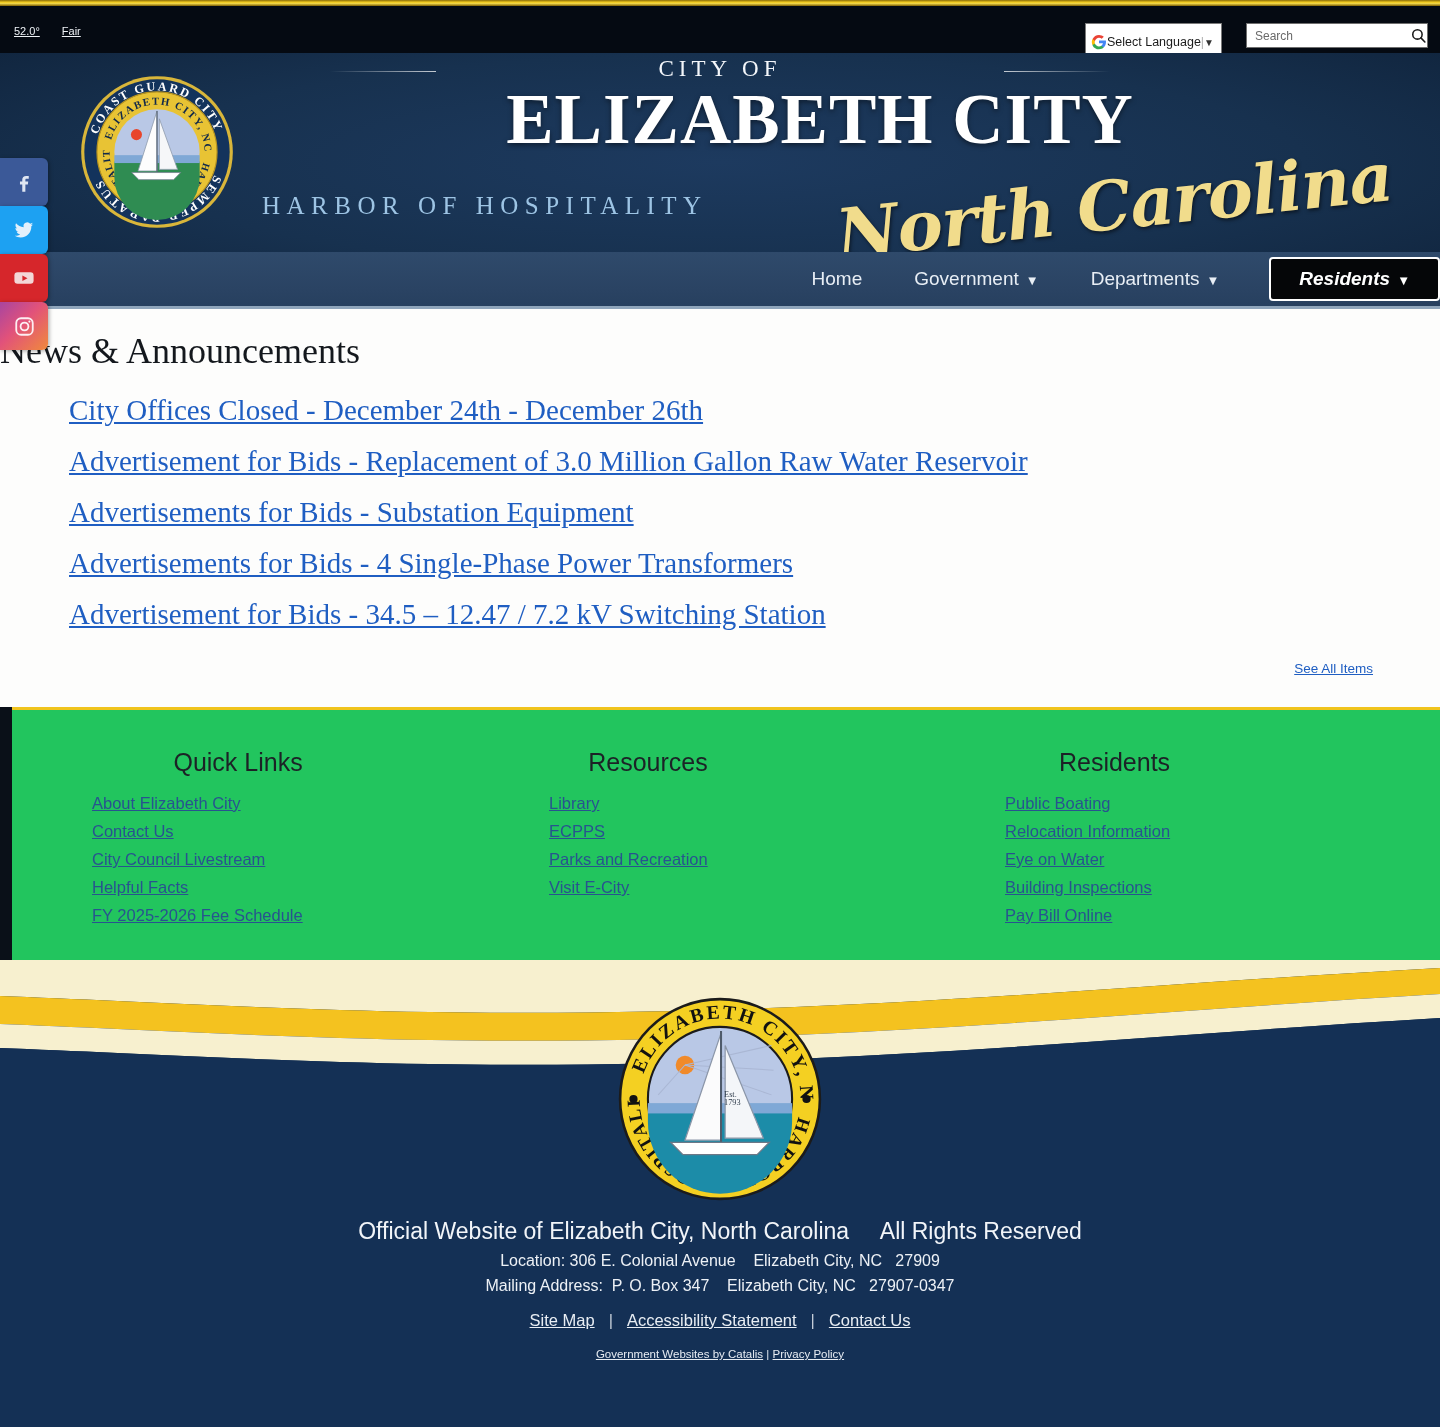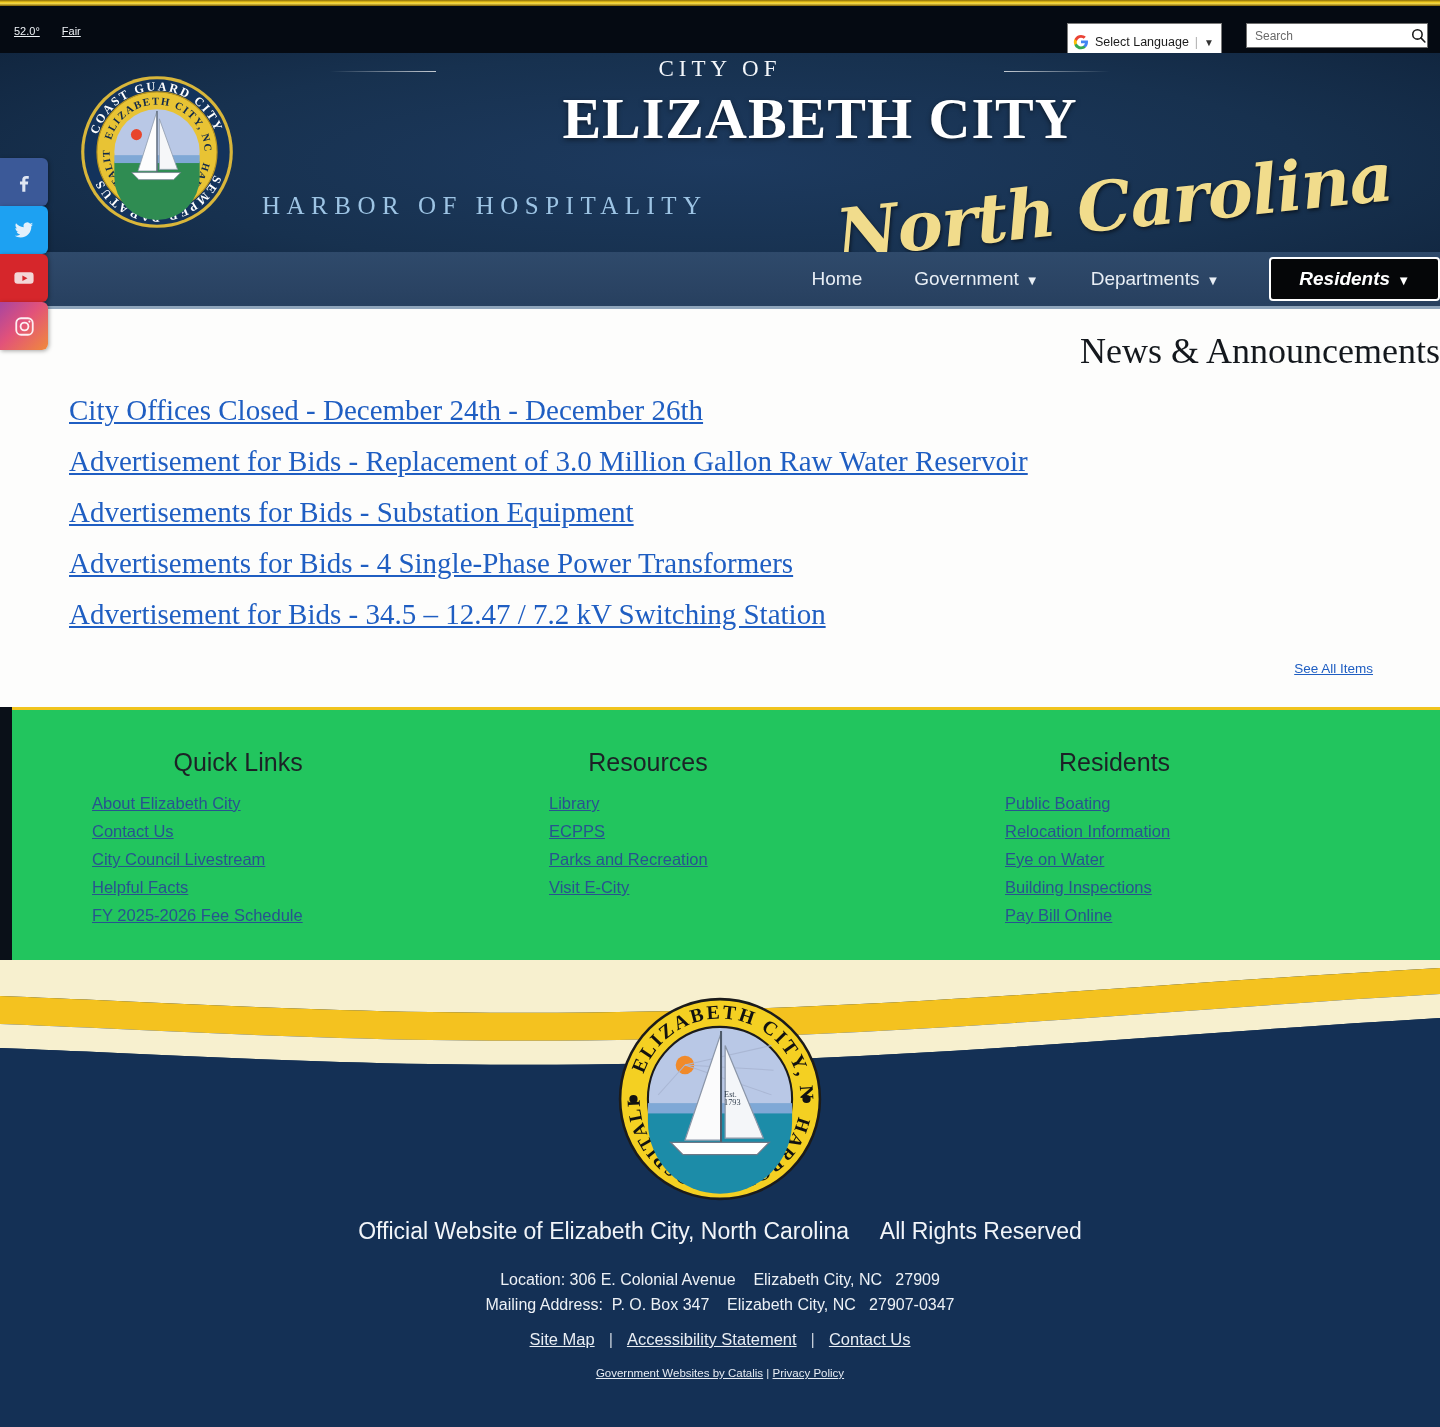--- a/index.html
+++ b/index.html
@@ -26,21 +26,21 @@
   .weather {
     position: absolute; left: 14px; top: 19px;
     font-size: 11px; color: #eef2f6; white-space: nowrap;
   }
   .weather a { color: #eef2f6; text-decoration: underline; }
   .weather .sep { display: inline-block; width: 22px; }
 
   .gtrans {
     position: absolute; right: 218px; top: 17px;
     height: 38px; background: #fff; border: 1px solid #7a7a7a;
-    display: flex; align-items: center; padding: 0 7px 0 5px; gap: 6px;
+    display: flex; align-items: center; padding: 0 7px 0 5px; 
   }
   .gicon { width: 16px; height: 16px; position: relative; flex: none; }
   .gtrans-label { font-size: 12.5px; color: #1b1b1b; white-space: nowrap; }
   .gtrans-pipe { color: #b0b0b0; font-size: 12.5px; }
   .gtrans-caret { font-size: 10px; color: #333; }
 
   .searchbox {
     position: absolute; right: 12px; top: 17px;
     width: 182px; height: 25px; background: #fff; border: 1px solid #6e6e6e;
     display: flex; align-items: center; padding-left: 8px; padding-right: 5px;
@@ -68,21 +68,21 @@
   .city-of::before, .city-of::after {
     content: ""; position: absolute; top: 15px; width: 106px; height: 1px;
     background: linear-gradient(to right, rgba(255,255,255,0), rgba(255,255,255,.75));
   }
   .city-of::before { left: 330px; }
   .city-of::after { right: 330px; transform: scaleX(-1); }
   .city-name {
     position: absolute; left: 250px; top: 22px; width: 1140px;
     text-align: center; color: #ffffff;
     font-family: "Liberation Serif", serif; font-weight: 700;
-    font-size: 58px; line-height: 88px; letter-spacing: 1px;
+    font-size: 71px; line-height: 88px; letter-spacing: 1px;
     text-shadow: 0 2px 5px rgba(0,0,0,.5);
   }
   .harbor {
     position: absolute; left: 262px; top: 139px;
     color: #9dc4e4; font-family: "Liberation Serif", serif;
     font-size: 25px; letter-spacing: 6.5px;
   }
   .nc-script {
     position: absolute; left: 835px; top: 112px;
     color: #f1dc8c; font-family: "DejaVu Serif", serif;
@@ -122,21 +122,21 @@
   .sb-tw { background: #1da1f2; }
   .sb-yt { background: #d6262b; }
   .sb-ig { background: linear-gradient(135deg, #a845a0 0%, #e2527a 45%, #f08a3c 100%); }
 
   
   .news {
     position: absolute; top: 309px; left: 0; width: 1440px; height: 398px;
     background: #fdfdfc;
   }
   .news-title {
-    text-align: right; font-family: "Liberation Serif", serif;
+    text-align: left; font-family: "Liberation Serif", serif;
     font-size: 36px; color: #14181d; padding-top: 21px; font-weight: 400;
   }
   .news-list { margin-top: 22px; padding-left: 69px; }
   .news-link {
     display: block; font-family: "Liberation Serif", serif;
     font-size: 29px; color: #1f5ec2; text-decoration: underline;
     margin-bottom: 18px; width: fit-content; cursor: pointer;
   }
   .see-all {
     position: absolute; right: 67px; bottom: 31px;
@@ -165,21 +165,21 @@
   .footer {
     position: absolute; top: 960px; left: 0; width: 1440px; height: 467px;
     background: #143055; overflow: hidden;
   }
   .wave-svg { position: absolute; top: 0; left: 0; width: 1440px; height: 140px; }
   .seal-ftr {
     position: absolute; left: 617px; top: 36px; width: 206px; height: 206px; z-index: 5;
   }
   .foot-text { position: absolute; left: 0; top: 258px; width: 1440px; text-align: center; }
   .foot-official {
-    font-size: 23px; color: #f2f5f9; margin-bottom: 26px; white-space: pre;
+    font-size: 23px; color: #f2f5f9; margin-bottom: 7px; white-space: pre;
   }
   .foot-line { font-size: 16px; color: #edf1f6; margin-bottom: 7px; white-space: pre; }
   .foot-links { margin-top: 16px; font-size: 16.5px; color: #e5eaf1; }
   .foot-links a { color: #e9eef4; text-decoration: underline; cursor: pointer; }
   .foot-links .bar { display: inline-block; margin: 0 14px; color: #c3ccd8; }
   .foot-credit { margin-top: 18px; font-size: 11.5px; color: #dfe6ee; }
   .foot-credit a { color: #e7ecf3; text-decoration: underline; cursor: pointer; }
 </style>
 </head>
 <body>

